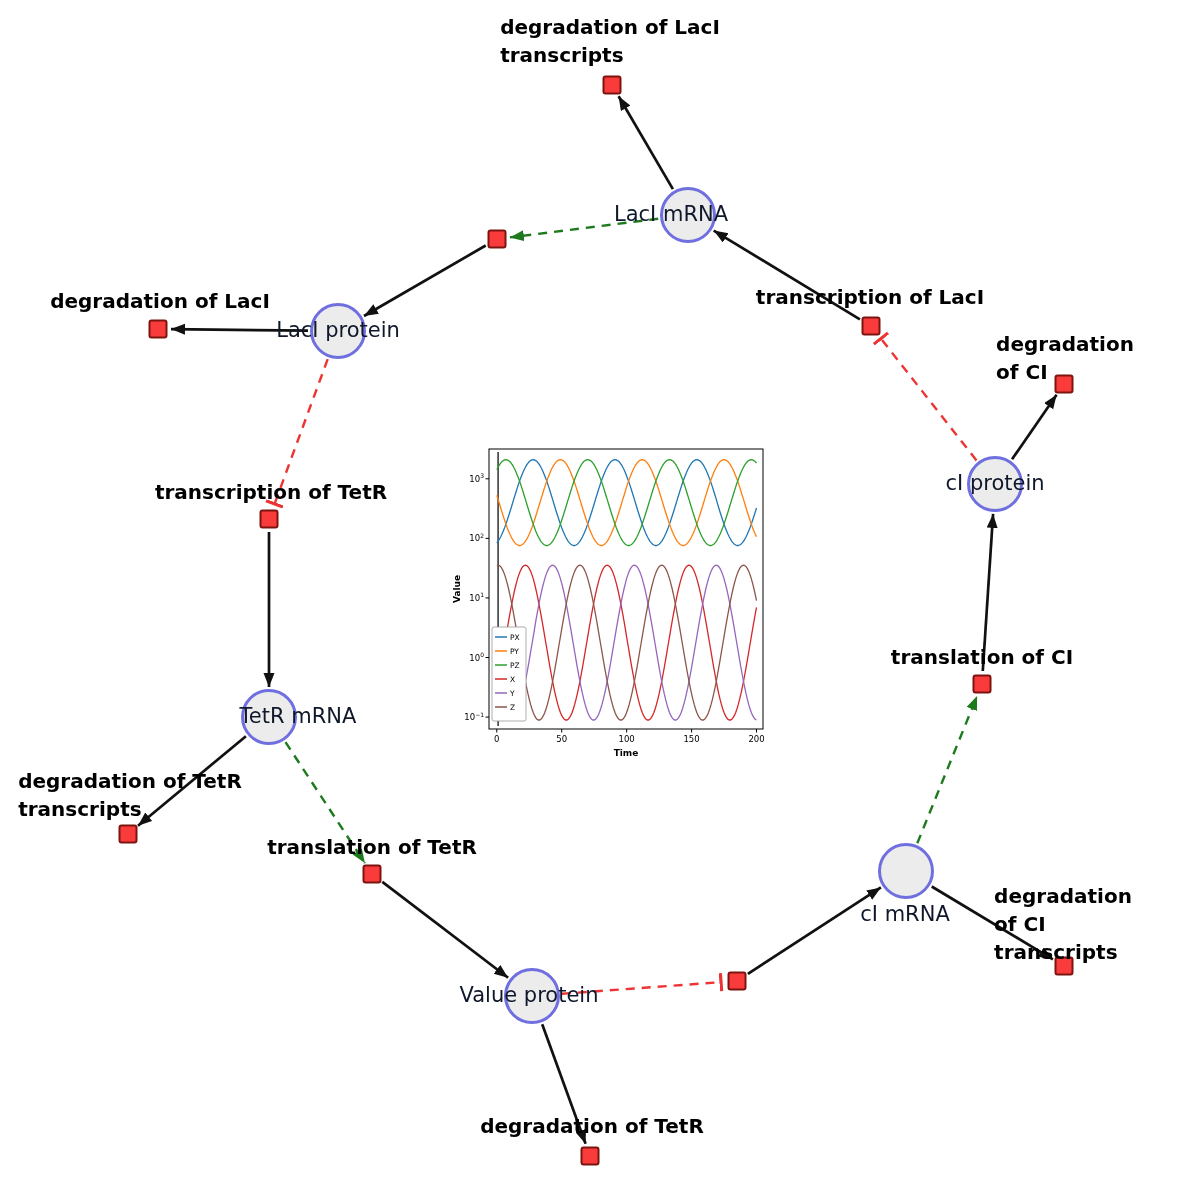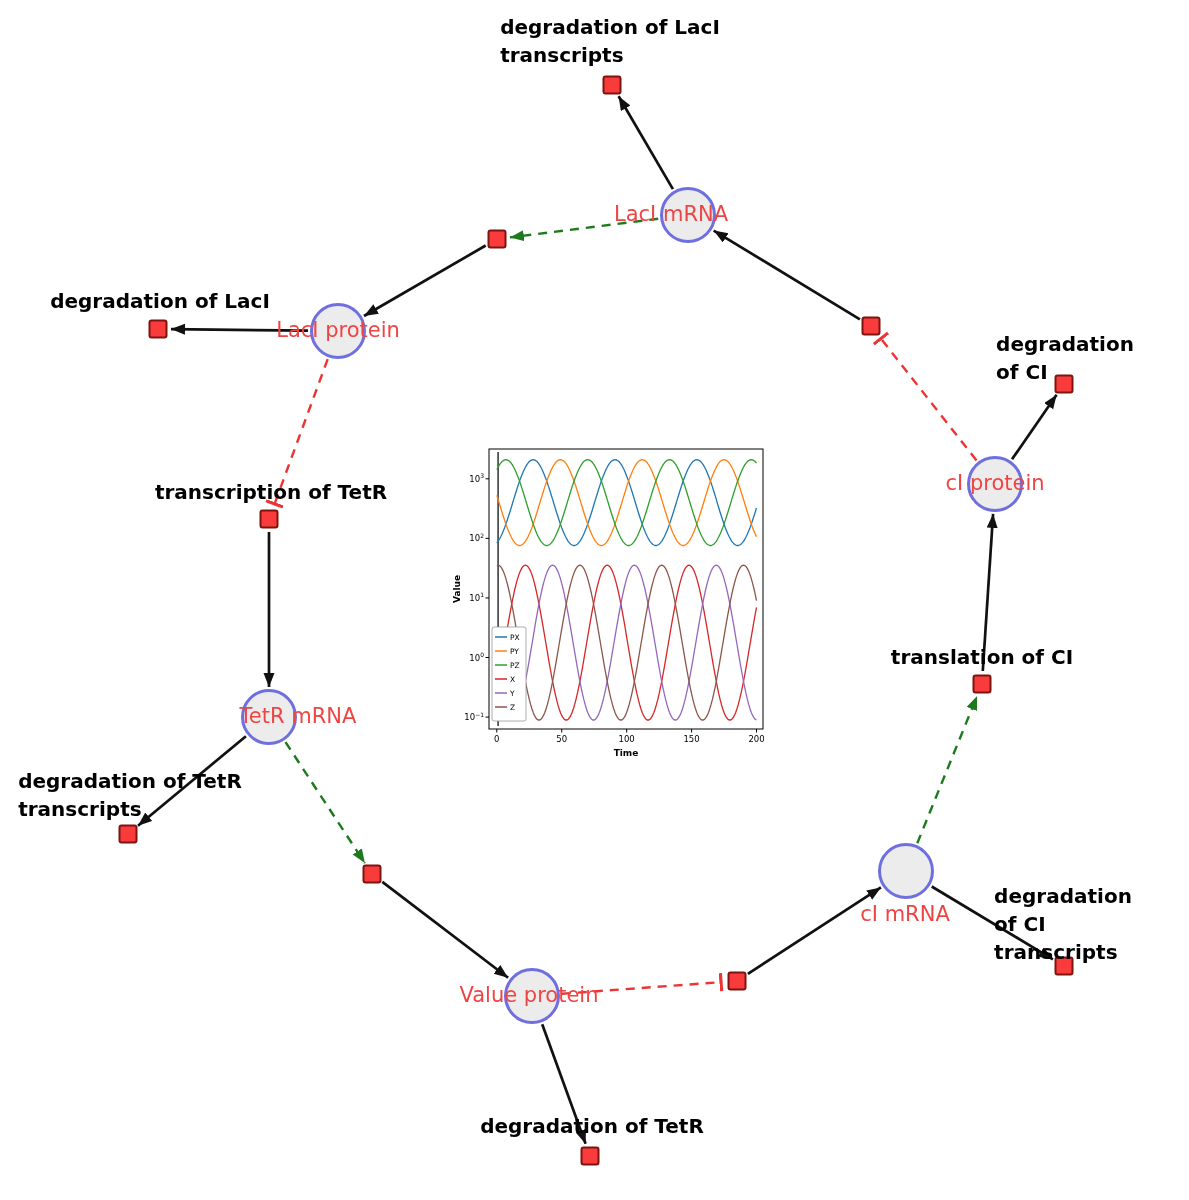--- a/index.html
+++ b/index.html
@@ -8,21 +8,21 @@
   #edge-layer{position:absolute;left:0;top:0;}
   #node-layer{position:absolute;left:0;top:0;width:100%;height:100%;pointer-events:none;}
   #node-layer > div{pointer-events:auto;}
   .species-node{position:absolute;width:56px;height:56px;border-radius:50%;
       background:#ececec;border:3px solid #6f6fe0;transform:translate(-50%,-50%);
       box-sizing:border-box;}
   .reaction-node{position:absolute;width:19px;height:19px;border-radius:3px;
       background:#fa3b3b;border:2px solid #7c150f;transform:translate(-50%,-50%);
       box-sizing:border-box;}
   .species-label{position:absolute;transform:translate(-50%,-50%);font-size:21px;
-      color:#ef4444;white-space:pre-line;text-align:center;line-height:27px;}
+      color:#0f172a;white-space:pre-line;text-align:center;line-height:27px;}
   .reaction-label{position:absolute;transform:translate(-50%,-50%);font-size:20px;
       font-weight:bold;color:#000000;white-space:pre-line;line-height:28px;}
   .edge-flow{stroke-width:2.7;fill:none;}
   .edge-modifier{stroke-width:2.4;stroke-dasharray:9 7;fill:none;}
   .edge-inhibition{stroke-width:2.4;stroke-dasharray:9 7;fill:none;}
   #inset-chart{position:absolute;left:448px;top:430px;}
   #inset-chart text{font-family:"DejaVu Sans",sans-serif;fill:#000;}
 </style>
 </head>
 <body>
@@ -72,30 +72,32 @@
       <div class="species-label" style="left: 905px; top: 914px;">cI mRNA</div>
       <div class="species-node" style="left: 995px; top: 484px;"></div>
       <div class="species-label" style="left: 995px; top: 483px;">cI protein</div>
       <div class="reaction-node" style="left: 612px; top: 85px;"></div>
       <div class="reaction-label" style="left: 610px; top: 41px;">degradation of LacI
 transcripts</div>
       <div class="reaction-node" style="left: 497px; top: 239px;"></div>
       <div class="reaction-node" style="left: 158px; top: 329px;"></div>
       <div class="reaction-label" style="left: 160px; top: 301px;">degradation of LacI</div>
       <div class="reaction-node" style="left: 871px; top: 326px;"></div>
+      <div class="reaction-label" style="left: 870px; top: 297px;">transcription of LacI</div>
       <div class="reaction-node" style="left: 1064px; top: 384px;"></div>
       <div class="reaction-label" style="left: 1065px; top: 358px;">degradation of CI</div>
       <div class="reaction-node" style="left: 269px; top: 519px;"></div>
       <div class="reaction-label" style="left: 271px; top: 492px;">transcription of TetR</div>
       <div class="reaction-node" style="left: 982px; top: 684px;"></div>
       <div class="reaction-label" style="left: 982px; top: 657px;">translation of CI</div>
       <div class="reaction-node" style="left: 128px; top: 834px;"></div>
       <div class="reaction-label" style="left: 130px; top: 795px;">degradation of TetR
 transcripts</div>
       <div class="reaction-node" style="left: 372px; top: 874px;"></div>
+      <div class="reaction-label" style="left: 372px; top: 847px;">translation of TetR</div>
       <div class="reaction-node" style="left: 1064px; top: 966px;"></div>
       <div class="reaction-label" style="left: 1063px; top: 924px;">degradation of CI
 transcripts</div>
       <div class="reaction-node" style="left: 737px; top: 981px;"></div>
       <div class="reaction-node" style="left: 590px; top: 1156px;"></div>
       <div class="reaction-label" style="left: 592px; top: 1126px;">degradation of TetR</div>
     </div>
   <svg id="inset-chart" width="334" height="334">
       <rect x="41" y="19" width="274" height="280" fill="#ffffff" stroke="#000" stroke-width="1"></rect>
       <line x1="48.791469194312796" y1="299" x2="48.791469194312796" y2="302.5" stroke="#000" stroke-width="1"></line>

